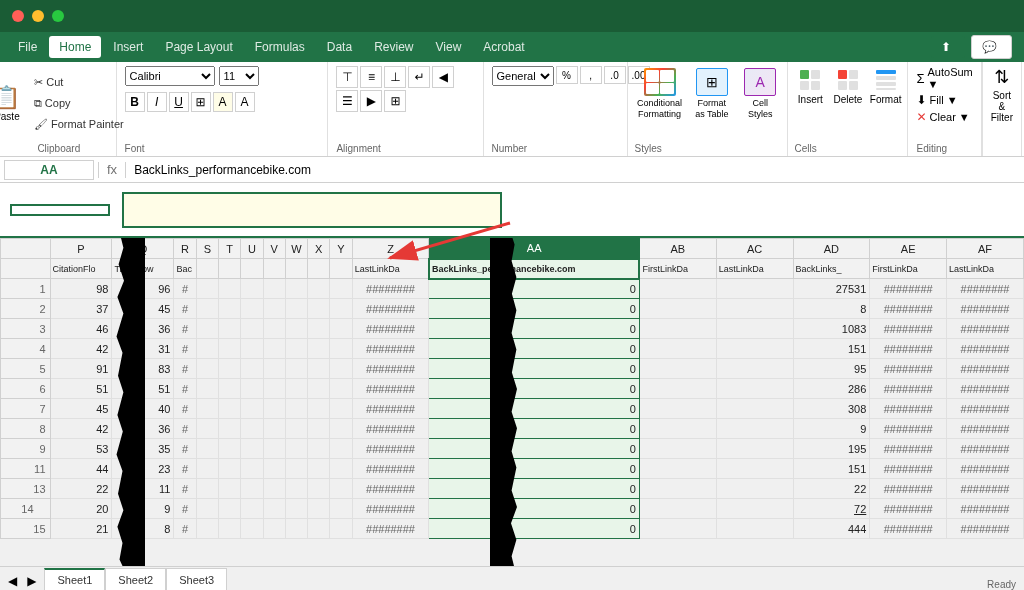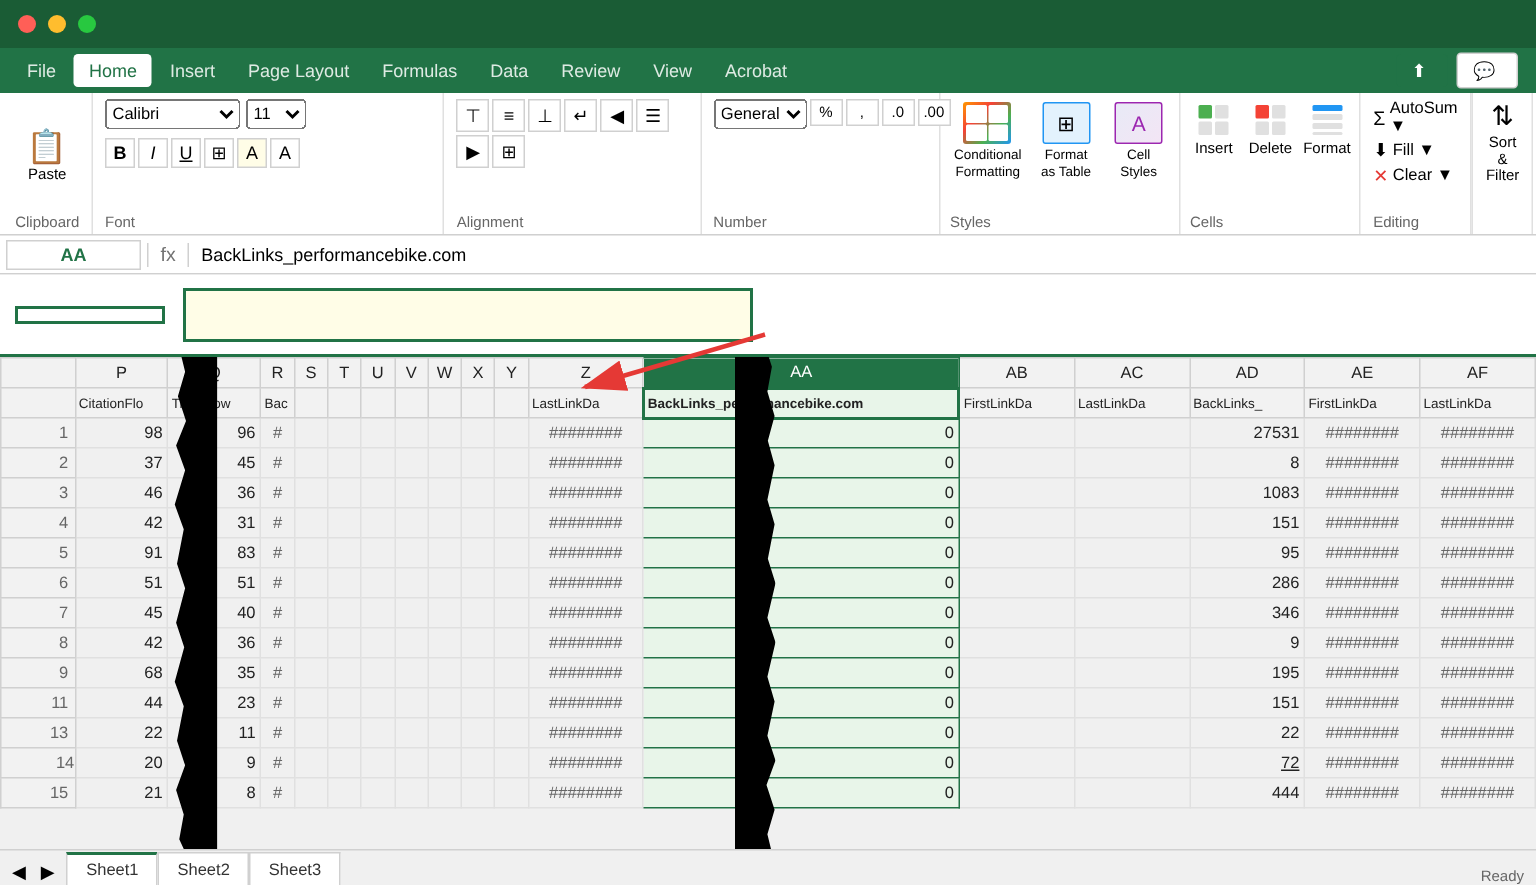--- a/index.html
+++ b/index.html
@@ -276,20 +276,25 @@
     </div>
   </div>
 
   <div class="ribbon" style="height:95px;display:flex;align-items:stretch;padding:0 2px;overflow:hidden;">
 
     <div class="ribbon-section" style="display:flex;flex-direction:column;align-items:center;padding:4px 6px 2px;border-right:1px solid #e0e0e0;min-width:60px;">
       <div style="display:flex;gap:4px;flex:1;align-items:center;">
         <div style="display:flex;flex-direction:column;align-items:center;justify-content:center;padding:2px 4px;cursor:pointer;border-radius:2px;width:36px;height:58px;border:1px solid transparent;">
           <div style="font-size:22px;">📋</div>
           <div style="font-size:10px;">Paste</div>
+        </div>
+        <div style="display:flex;flex-direction:column;gap:2px;">
+          <div class="ribbon-btn-small">✂ Cut</div>
+          <div class="ribbon-btn-small">⧉ Copy</div>
+          <div class="ribbon-btn-small">🖌 Format Painter</div>
         </div>
       </div>
       <div style="font-size:10px;color:#666;margin-top:2px;">Clipboard</div>
     </div>
 
     <div class="ribbon-section" style="padding:4px 8px 2px;border-right:1px solid #e0e0e0;min-width:180px;">
       <div style="display:flex;gap:4px;align-items:center;flex-wrap:wrap;">
         <select style="height:20px;font-size:11px;width:90px;">
           <option>Calibri</option>
         </select>
@@ -659,21 +664,21 @@
                 <td style="border: 1px solid rgb(224, 224, 224); font-size: 11px; padding: 0px 3px; height: 20px; overflow: hidden; white-space: nowrap; width: 18px;"></td>
                 <td style="border: 1px solid rgb(224, 224, 224); font-size: 11px; padding: 0px 3px; height: 20px; overflow: hidden; white-space: nowrap; width: 18px;"></td>
                 <td style="border: 1px solid rgb(224, 224, 224); font-size: 11px; padding: 0px 3px; height: 20px; overflow: hidden; white-space: nowrap; width: 18px;"></td>
                 <td style="border: 1px solid rgb(224, 224, 224); font-size: 11px; padding: 0px 3px; height: 20px; overflow: hidden; white-space: nowrap; width: 18px;"></td>
                 <td style="border: 1px solid rgb(224, 224, 224); font-size: 11px; padding: 0px 3px; height: 20px; overflow: hidden; white-space: nowrap; width: 18px;"></td>
                 <td style="border: 1px solid rgb(224, 224, 224); font-size: 11px; padding: 0px 3px; height: 20px; overflow: hidden; white-space: nowrap; width: 18px;"></td>
                 <td style="border: 1px solid rgb(224, 224, 224); font-size: 11px; padding: 0px 3px; height: 20px; overflow: hidden; white-space: nowrap; color: rgb(102, 102, 102); text-align: center;">########</td>
                 <td style="font-size: 11px; padding: 0px 3px; height: 20px; overflow: hidden; white-space: nowrap; background: rgb(232, 245, 233); border: 1px solid rgb(33, 115, 70); text-align: right;">0</td>
                 <td style="border: 1px solid rgb(224, 224, 224); font-size: 11px; padding: 0px 3px; height: 20px; overflow: hidden; white-space: nowrap;"></td>
                 <td style="border: 1px solid rgb(224, 224, 224); font-size: 11px; padding: 0px 3px; height: 20px; overflow: hidden; white-space: nowrap;"></td>
-                <td style="border: 1px solid rgb(224, 224, 224); font-size: 11px; padding: 0px 3px; height: 20px; overflow: hidden; white-space: nowrap; text-align: right;">346</td>
+                <td style="border: 1px solid rgb(224, 224, 224); font-size: 11px; padding: 0px 3px; height: 20px; overflow: hidden; white-space: nowrap; text-align: right;">308</td>
                 <td style="border: 1px solid rgb(224, 224, 224); font-size: 11px; padding: 0px 3px; height: 20px; overflow: hidden; white-space: nowrap; color: rgb(102, 102, 102); text-align: center;">########</td>
                 <td style="border: 1px solid rgb(224, 224, 224); font-size: 11px; padding: 0px 3px; height: 20px; overflow: hidden; white-space: nowrap; color: rgb(102, 102, 102); text-align: center;">########</td>
               </tr>
               <tr>
                 <td style="background: rgb(242, 242, 242); border: 1px solid rgb(208, 208, 208); text-align: right; padding: 0px 4px; font-size: 11px; color: rgb(102, 102, 102); height: 20px;">8</td>
                 <td style="border: 1px solid rgb(224, 224, 224); font-size: 11px; padding: 0px 3px; height: 20px; overflow: hidden; white-space: nowrap; text-align: right;">42</td>
                 <td style="border: 1px solid rgb(224, 224, 224); font-size: 11px; padding: 0px 3px; height: 20px; overflow: hidden; white-space: nowrap; text-align: right;">36</td>
                 <td style="border: 1px solid rgb(224, 224, 224); font-size: 11px; padding: 0px 3px; height: 20px; overflow: hidden; white-space: nowrap; color: rgb(102, 102, 102); text-align: center; width: 18px;">#</td>
                 <td style="border: 1px solid rgb(224, 224, 224); font-size: 11px; padding: 0px 3px; height: 20px; overflow: hidden; white-space: nowrap; width: 18px;"></td>
                 <td style="border: 1px solid rgb(224, 224, 224); font-size: 11px; padding: 0px 3px; height: 20px; overflow: hidden; white-space: nowrap; width: 18px;"></td>
@@ -685,21 +690,21 @@
                 <td style="border: 1px solid rgb(224, 224, 224); font-size: 11px; padding: 0px 3px; height: 20px; overflow: hidden; white-space: nowrap; color: rgb(102, 102, 102); text-align: center;">########</td>
                 <td style="font-size: 11px; padding: 0px 3px; height: 20px; overflow: hidden; white-space: nowrap; background: rgb(232, 245, 233); border: 1px solid rgb(33, 115, 70); text-align: right;">0</td>
                 <td style="border: 1px solid rgb(224, 224, 224); font-size: 11px; padding: 0px 3px; height: 20px; overflow: hidden; white-space: nowrap;"></td>
                 <td style="border: 1px solid rgb(224, 224, 224); font-size: 11px; padding: 0px 3px; height: 20px; overflow: hidden; white-space: nowrap;"></td>
                 <td style="border: 1px solid rgb(224, 224, 224); font-size: 11px; padding: 0px 3px; height: 20px; overflow: hidden; white-space: nowrap; text-align: right;">9</td>
                 <td style="border: 1px solid rgb(224, 224, 224); font-size: 11px; padding: 0px 3px; height: 20px; overflow: hidden; white-space: nowrap; color: rgb(102, 102, 102); text-align: center;">########</td>
                 <td style="border: 1px solid rgb(224, 224, 224); font-size: 11px; padding: 0px 3px; height: 20px; overflow: hidden; white-space: nowrap; color: rgb(102, 102, 102); text-align: center;">########</td>
               </tr>
               <tr>
                 <td style="background: rgb(242, 242, 242); border: 1px solid rgb(208, 208, 208); text-align: right; padding: 0px 4px; font-size: 11px; color: rgb(102, 102, 102); height: 20px;">9</td>
-                <td style="border: 1px solid rgb(224, 224, 224); font-size: 11px; padding: 0px 3px; height: 20px; overflow: hidden; white-space: nowrap; text-align: right;">68</td>
+                <td style="border: 1px solid rgb(224, 224, 224); font-size: 11px; padding: 0px 3px; height: 20px; overflow: hidden; white-space: nowrap; text-align: right;">53</td>
                 <td style="border: 1px solid rgb(224, 224, 224); font-size: 11px; padding: 0px 3px; height: 20px; overflow: hidden; white-space: nowrap; text-align: right;">35</td>
                 <td style="border: 1px solid rgb(224, 224, 224); font-size: 11px; padding: 0px 3px; height: 20px; overflow: hidden; white-space: nowrap; color: rgb(102, 102, 102); text-align: center; width: 18px;">#</td>
                 <td style="border: 1px solid rgb(224, 224, 224); font-size: 11px; padding: 0px 3px; height: 20px; overflow: hidden; white-space: nowrap; width: 18px;"></td>
                 <td style="border: 1px solid rgb(224, 224, 224); font-size: 11px; padding: 0px 3px; height: 20px; overflow: hidden; white-space: nowrap; width: 18px;"></td>
                 <td style="border: 1px solid rgb(224, 224, 224); font-size: 11px; padding: 0px 3px; height: 20px; overflow: hidden; white-space: nowrap; width: 18px;"></td>
                 <td style="border: 1px solid rgb(224, 224, 224); font-size: 11px; padding: 0px 3px; height: 20px; overflow: hidden; white-space: nowrap; width: 18px;"></td>
                 <td style="border: 1px solid rgb(224, 224, 224); font-size: 11px; padding: 0px 3px; height: 20px; overflow: hidden; white-space: nowrap; width: 18px;"></td>
                 <td style="border: 1px solid rgb(224, 224, 224); font-size: 11px; padding: 0px 3px; height: 20px; overflow: hidden; white-space: nowrap; width: 18px;"></td>
                 <td style="border: 1px solid rgb(224, 224, 224); font-size: 11px; padding: 0px 3px; height: 20px; overflow: hidden; white-space: nowrap; width: 18px;"></td>
                 <td style="border: 1px solid rgb(224, 224, 224); font-size: 11px; padding: 0px 3px; height: 20px; overflow: hidden; white-space: nowrap; color: rgb(102, 102, 102); text-align: center;">########</td>
@@ -744,21 +749,21 @@
                 <td style="border: 1px solid rgb(224, 224, 224); font-size: 11px; padding: 0px 3px; height: 20px; overflow: hidden; white-space: nowrap; width: 18px;"></td>
                 <td style="border: 1px solid rgb(224, 224, 224); font-size: 11px; padding: 0px 3px; height: 20px; overflow: hidden; white-space: nowrap; color: rgb(102, 102, 102); text-align: center;">########</td>
                 <td style="font-size: 11px; padding: 0px 3px; height: 20px; overflow: hidden; white-space: nowrap; background: rgb(232, 245, 233); border: 1px solid rgb(33, 115, 70); text-align: right;">0</td>
                 <td style="border: 1px solid rgb(224, 224, 224); font-size: 11px; padding: 0px 3px; height: 20px; overflow: hidden; white-space: nowrap;"></td>
                 <td style="border: 1px solid rgb(224, 224, 224); font-size: 11px; padding: 0px 3px; height: 20px; overflow: hidden; white-space: nowrap;"></td>
                 <td style="border: 1px solid rgb(224, 224, 224); font-size: 11px; padding: 0px 3px; height: 20px; overflow: hidden; white-space: nowrap; text-align: right;">22</td>
                 <td style="border: 1px solid rgb(224, 224, 224); font-size: 11px; padding: 0px 3px; height: 20px; overflow: hidden; white-space: nowrap; color: rgb(102, 102, 102); text-align: center;">########</td>
                 <td style="border: 1px solid rgb(224, 224, 224); font-size: 11px; padding: 0px 3px; height: 20px; overflow: hidden; white-space: nowrap; color: rgb(102, 102, 102); text-align: center;">########</td>
               </tr>
               <tr>
-                <td style="background: rgb(242, 242, 242); border: 1px solid rgb(208, 208, 208); text-align: right; padding: 0px 0; font-size: 11px; color: rgb(102, 102, 102); height: 20px;">14</td>
+                <td style="background: rgb(242, 242, 242); border: 1px solid rgb(208, 208, 208); text-align: right; padding: 0px 16px; font-size: 11px; color: rgb(102, 102, 102); height: 20px;">14</td>
                 <td style="border: 1px solid rgb(224, 224, 224); font-size: 11px; padding: 0px 3px; height: 20px; overflow: hidden; white-space: nowrap; text-align: right;">20</td>
                 <td style="border: 1px solid rgb(224, 224, 224); font-size: 11px; padding: 0px 3px; height: 20px; overflow: hidden; white-space: nowrap; text-align: right;">9</td>
                 <td style="border: 1px solid rgb(224, 224, 224); font-size: 11px; padding: 0px 3px; height: 20px; overflow: hidden; white-space: nowrap; color: rgb(102, 102, 102); text-align: center; width: 18px;">#</td>
                 <td style="border: 1px solid rgb(224, 224, 224); font-size: 11px; padding: 0px 3px; height: 20px; overflow: hidden; white-space: nowrap; width: 18px;"></td>
                 <td style="border: 1px solid rgb(224, 224, 224); font-size: 11px; padding: 0px 3px; height: 20px; overflow: hidden; white-space: nowrap; width: 18px;"></td>
                 <td style="border: 1px solid rgb(224, 224, 224); font-size: 11px; padding: 0px 3px; height: 20px; overflow: hidden; white-space: nowrap; width: 18px;"></td>
                 <td style="border: 1px solid rgb(224, 224, 224); font-size: 11px; padding: 0px 3px; height: 20px; overflow: hidden; white-space: nowrap; width: 18px;"></td>
                 <td style="border: 1px solid rgb(224, 224, 224); font-size: 11px; padding: 0px 3px; height: 20px; overflow: hidden; white-space: nowrap; width: 18px;"></td>
                 <td style="border: 1px solid rgb(224, 224, 224); font-size: 11px; padding: 0px 3px; height: 20px; overflow: hidden; white-space: nowrap; width: 18px;"></td>
                 <td style="border: 1px solid rgb(224, 224, 224); font-size: 11px; padding: 0px 3px; height: 20px; overflow: hidden; white-space: nowrap; width: 18px;"></td>

